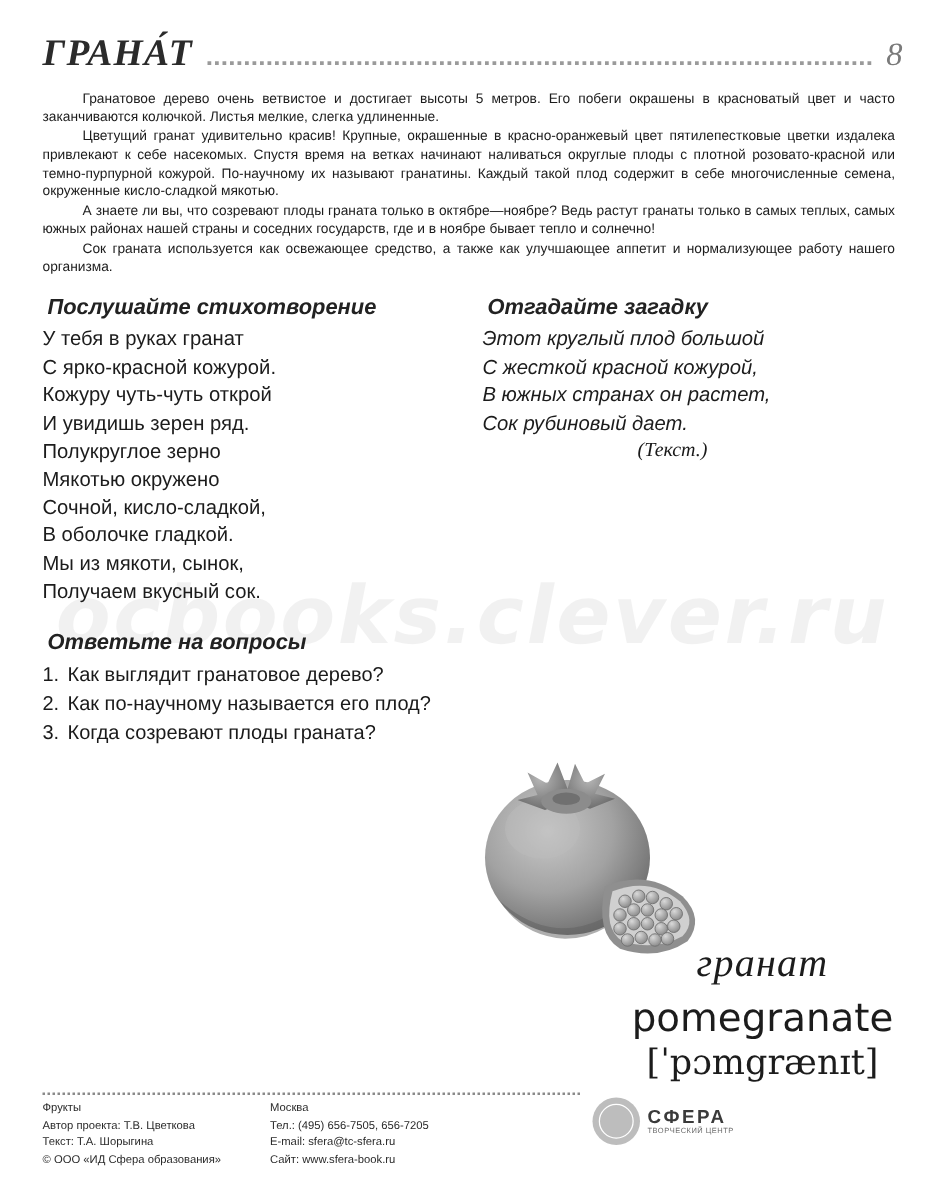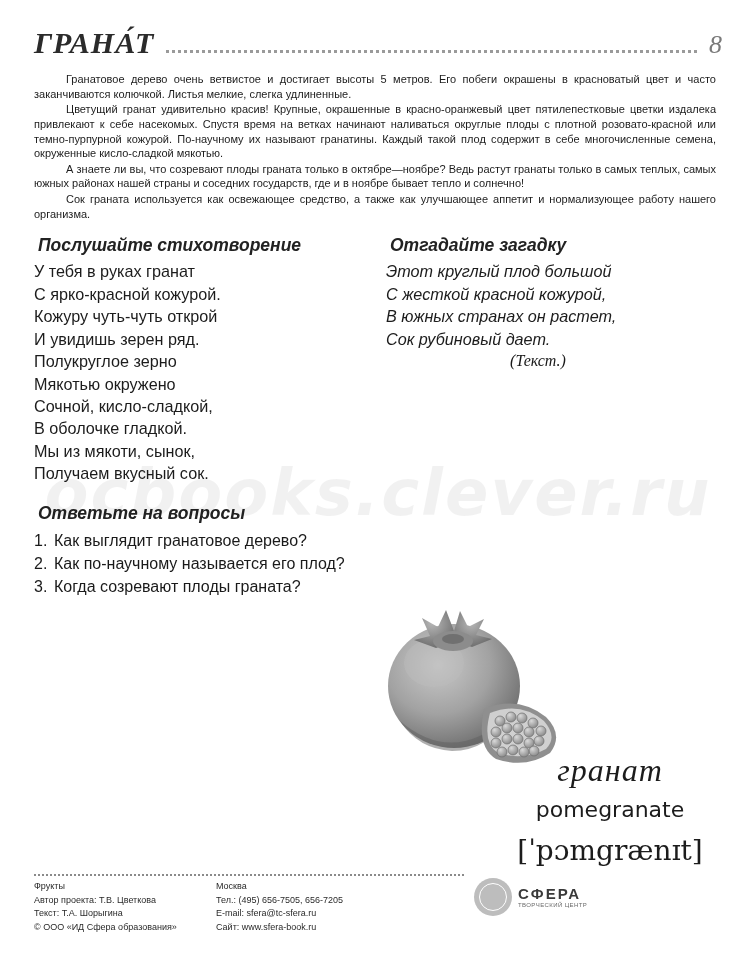--- a/index.html
+++ b/index.html
@@ -157,24 +157,24 @@
   .word-ru {
     font-family: "Liberation Serif", serif;
     font-style: italic;
     font-size: 32px;
     color: #1c1c1c;
     letter-spacing: 1px;
     margin-bottom: 8px;
   }
   .word-en {
     font-family: "DejaVu Sans", sans-serif;
-    font-size: 22px;
+    font-size: 31px;
     color: #1c1c1c;
     letter-spacing: 0px;
-    margin-bottom: 12px;
+    margin-bottom: 0;
   }
   .word-ipa {
     font-family: "DejaVu Serif", serif;
     font-size: 28px;
     color: #1c1c1c;
   }
 
   
   .footer {
     position: absolute;

